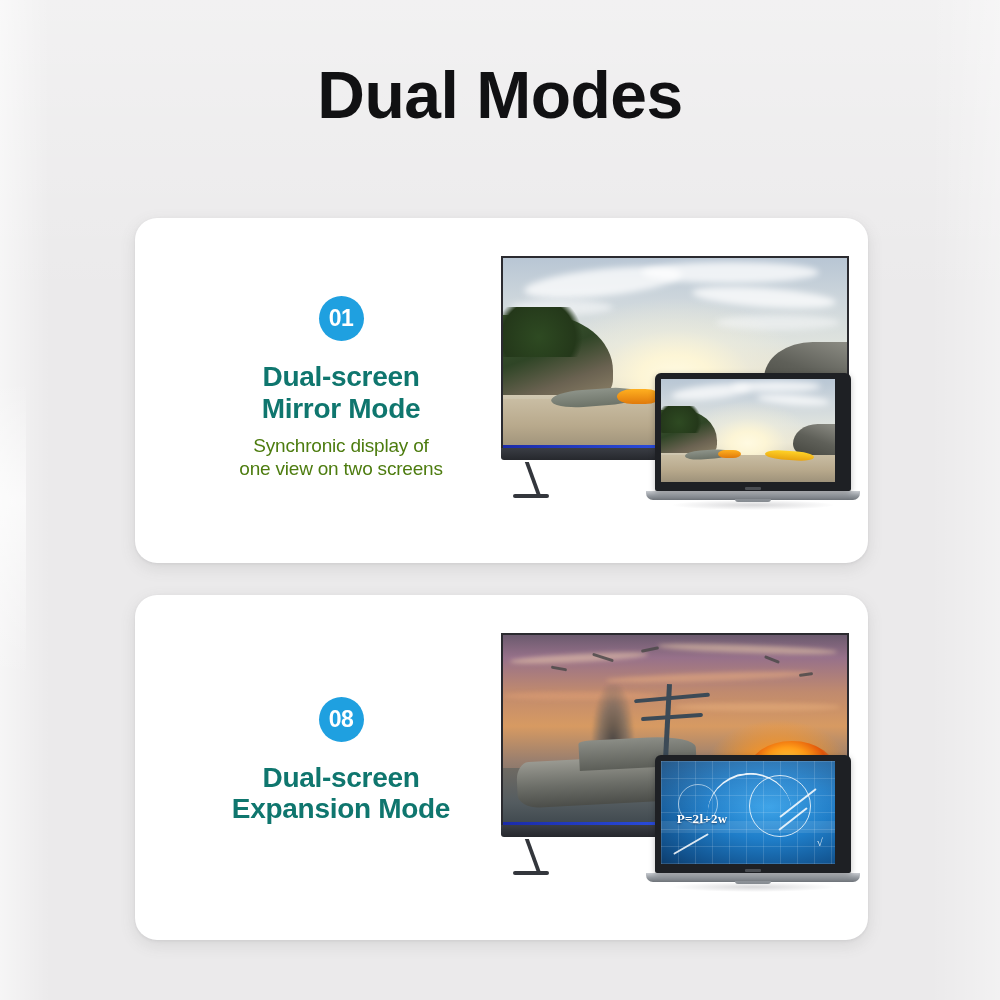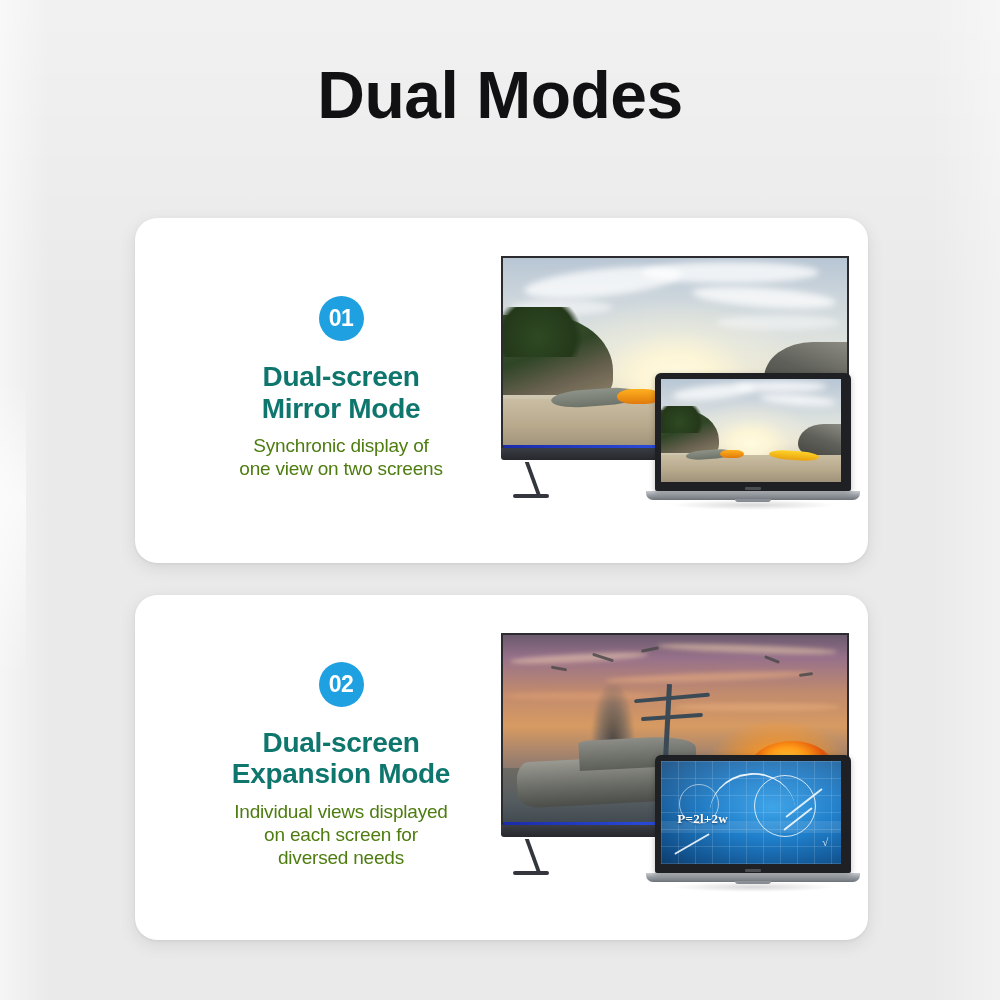--- a/index.html
+++ b/index.html
@@ -203,21 +203,21 @@
   .p4{ left:86%; top:20%; width:14px; transform:rotate(-8deg); }
   .p5{ left:14%; top:17%; width:16px; transform:rotate(10deg); }
 
   
   .laptop{ position:absolute; width:196px; }
   #laptop-1 { left:168px; top:155px; }
   #laptop-2 { left:168px; top:160px; }
   .lap-lid{
     position:relative; width:100%; height:118px;
     background:#1e2024; border-radius:6px 6px 2px 2px;
-    padding:6px 10px 9px 6px;
+    padding:6px 16px 9px 6px;
     box-shadow:0 2px 6px rgba(0,0,0,.25);
   }
   .lap-screen{ position:relative; width:100%; height:100%; overflow:hidden; background:#0b0d10; }
   .lap-logo{
     position:absolute; left:50%; transform:translateX(-50%); bottom:1px;
     width:16px; height:3px; background:#4a4d52; border-radius:1px;
   }
   .lap-base{
     width:214px; margin-left:-9px; height:9px;
     background:linear-gradient(180deg,#c9ccd1 0%, #9ba0a6 45%, #6e7379 100%);
@@ -357,26 +357,23 @@
       </div>
 
     </div>
   </div>
 </div>
 
 <div class="card" id="card-2">
   <div class="card-inner">
 
     <div class="text-col">
-      <div class="badge">02</div>
+      <div class="badge">08</div>
       <div class="card-heading" style="white-space:pre-line;">Dual-screen
 Expansion Mode</div>
-      <div class="card-sub">Individual  views displayed
-on each screen for
-diversed needs</div>
     </div>
 
     <div class="devices">
 
       <div class="tv">
         <div class="tv-screen">
           <div class="scene-battle">
             <div class="bstreak bs1"></div>
               <div class="bstreak bs2"></div>
               <div class="bstreak bs3"></div>

